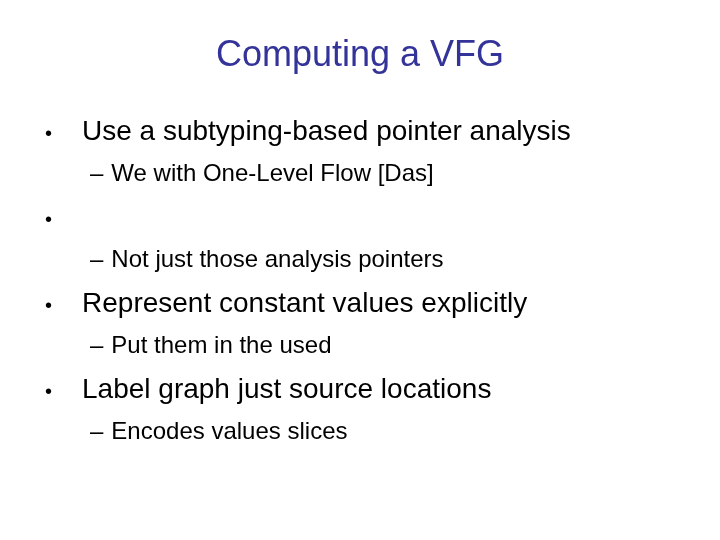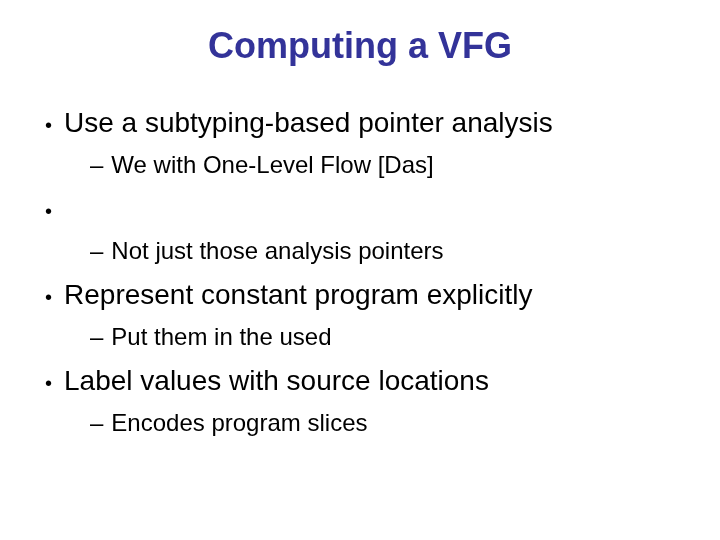--- a/index.html
+++ b/index.html
@@ -11,40 +11,41 @@
       width: 720px;
       height: 540px;
       background: #ffffff;
       font-family: Arial, Helvetica, sans-serif;
       padding: 20px 30px;
       overflow: hidden;
     }
     .title {
       color: #333399;
       font-size: 36px;
-      font-weight: bold;
+      font-weight: normal;
       text-align: center;
-      margin-top: 5px;
+      margin-top: 13px;
       margin-bottom: 40px;
     }
     .bullet-item {
       color: #000000;
       font-size: 28px;
       margin-left: 15px;
       margin-bottom: 8px;
       display: flex;
       align-items: flex-start;
     }
     .bullet-item .bullet {
       margin-right: 12px;
       font-size: 20px;
       line-height: 36px;
     }
     .bullet-item .text {
       flex: 1;
+      margin-left: 18px;
     }
     .sub-item {
       color: #000000;
       font-size: 24px;
       margin-left: 60px;
       margin-bottom: 14px;
       display: flex;
       align-items: flex-start;
     }
     .sub-item .dash {
@@ -71,27 +72,27 @@
 <div class="bullet-item">
   <span class="bullet">•</span>
 </div>
 <div class="sub-item">
   <span class="dash">–</span>
   <span class="text">Not just those analysis pointers</span>
 </div>
 
 <div class="bullet-item">
   <span class="bullet">•</span>
-  <span class="text">Represent constant program explicitly</span>
+  <span class="text">Represent constant values explicitly</span>
 </div>
 <div class="sub-item">
   <span class="dash">–</span>
   <span class="text">Put them in the used</span>
 </div>
 
 <div class="bullet-item">
   <span class="bullet">•</span>
-  <span class="text">Label values with source locations</span>
+  <span class="text">Label graph just source locations</span>
 </div>
 <div class="sub-item">
   <span class="dash">–</span>
-  <span class="text">Encodes program slices</span>
+  <span class="text">Encodes values slices</span>
 </div>
 
 </body></html>

